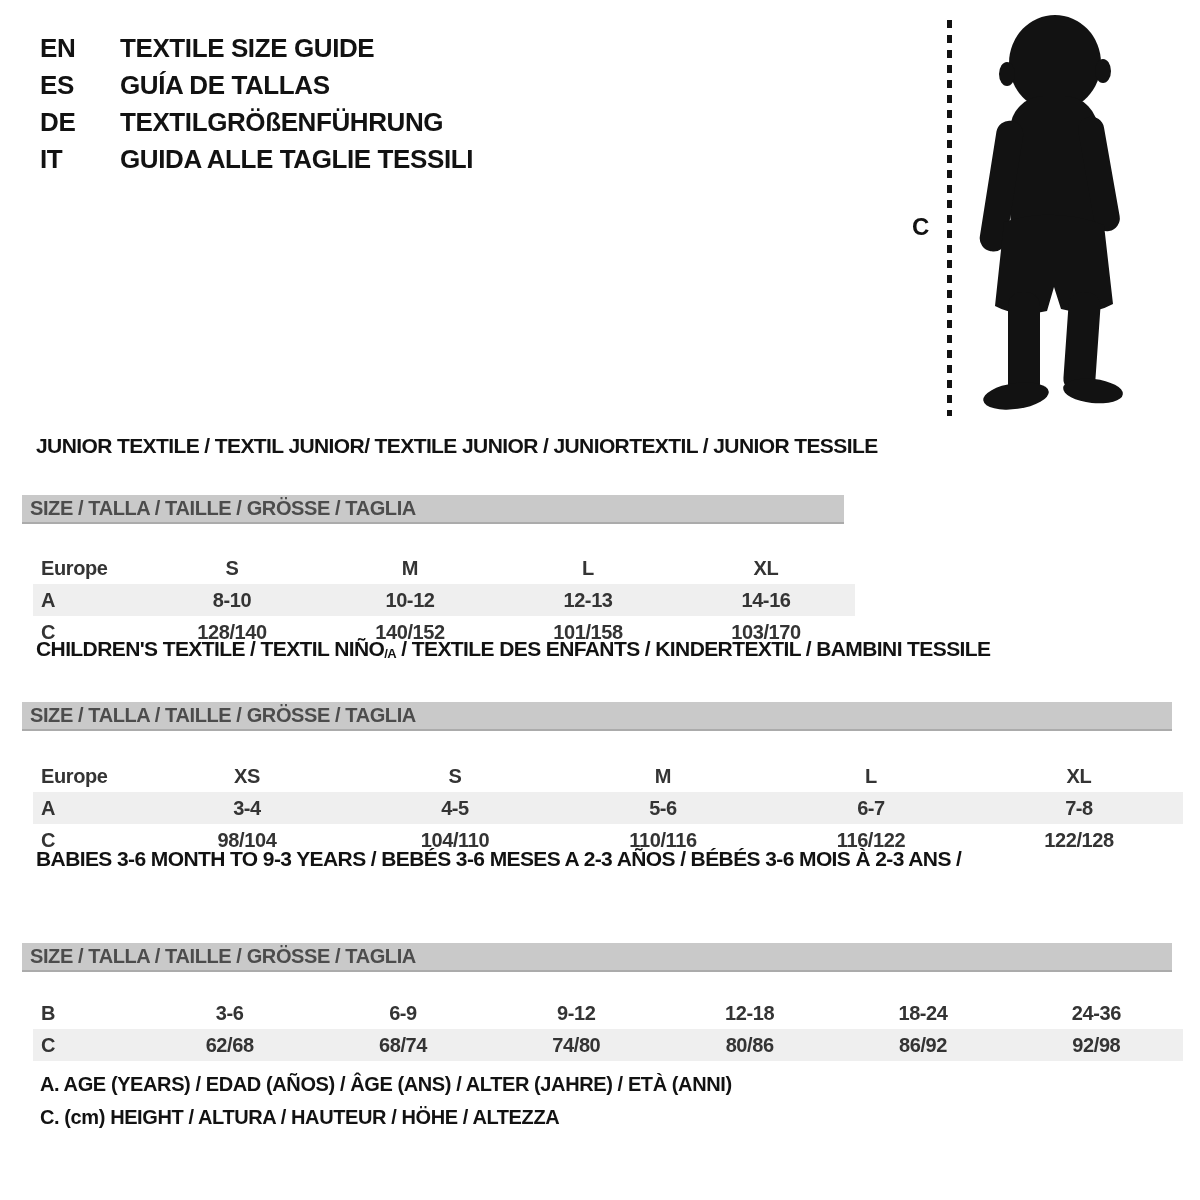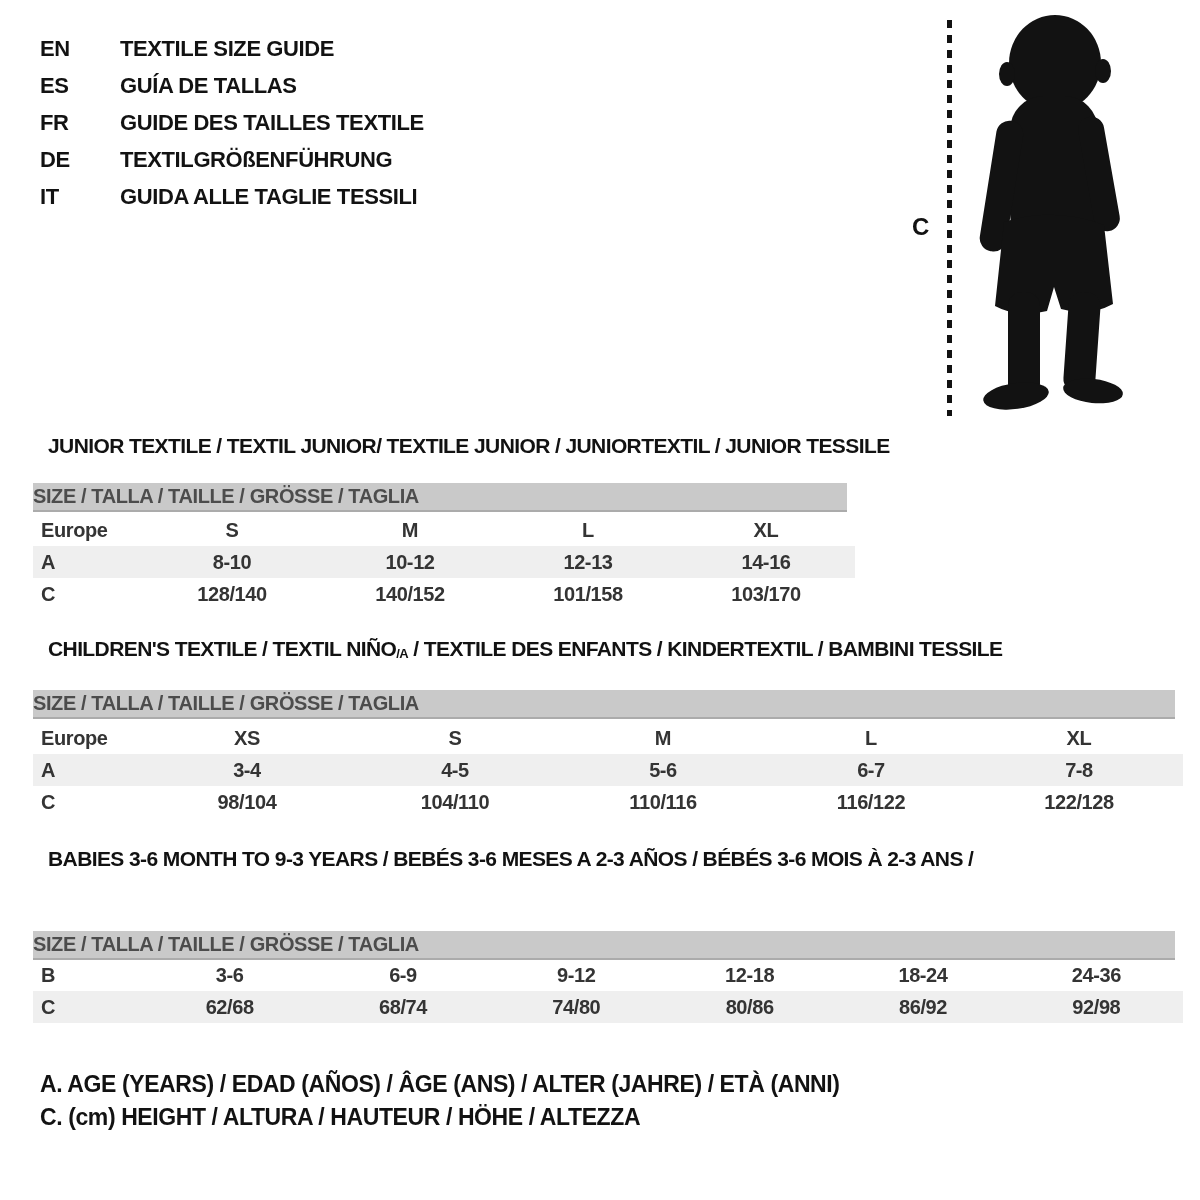--- a/index.html
+++ b/index.html
@@ -7,72 +7,68 @@
     position:relative; width:1200px; height:1200px;
     background: var(--page-bg, #ffffff);
     font-family: "Liberation Sans", sans-serif;
     font-weight: 700;
     color: var(--ink, #161616);
     overflow:hidden;
   }
 
   
   .lang-block { position:absolute; left:40px; top:30px; }
-  .lang-row { display:flex; height:37px; align-items:center; font-size:22px; letter-spacing:-0.4px; }
+  .lang-row { display:flex; height:37px; align-items:center; font-size:26px; letter-spacing:-0.4px; }
   .lang-code { width:80px; }
 
   
   .measure-line {
     position:absolute; left:947px; top:20px; width:5px; height:396px;
     background: repeating-linear-gradient(to bottom, var(--ink,#161616) 0 8px, transparent 8px 15px);
   }
   .measure-label { position:absolute; left:912px; top:213px; font-size:24px; }
   .figure-svg { position:absolute; left:960px; top:10px; }
 
   
-  .section-title { position:absolute; left:48px; font-size:21px; letter-spacing:-0.6px; color:var(--ink,#161616); white-space:nowrap; }
+  .section-title { position:absolute; left:36px; font-size:21px; letter-spacing:-0.6px; color:var(--ink,#161616); white-space:nowrap; }
   .section-title .sub { font-size:13px; vertical-align:-2px; }
   .size-bar {
-    position:absolute; left:33px; height:27px;
+    position:absolute; left:22px; height:27px;
     background: var(--bar-bg, #c9c9c9);
     border-bottom: 2px solid var(--bar-border, #ababab);
     color: var(--bar-text, #4c4c4c);
     font-size:20px; letter-spacing:-0.4px;
-    display:flex; align-items:center; box-sizing:content-box;
+    display:flex; align-items:center; padding-left:8px; box-sizing:content-box;margin-top:12px;
   }
-  .stable { position:absolute; left:33px; font-size:20px; }
+  .stable { position:absolute; left:33px; font-size:20px;margin-top:38px; }
   .trow { display:grid; height:32px; align-items:center; }
   .trow.shaded { background: var(--shaded-row, #efefef); }
   .cols-j { grid-template-columns:110px repeat(4,1fr); width:822px; }
   .cols-c { grid-template-columns:110px repeat(5,1fr); width:1150px; }
   .cols-b { grid-template-columns:110px repeat(6,1fr); width:1150px; }
   .cell { text-align:center; color: var(--cell-text, #343434); letter-spacing:-0.4px; }
   .cell.label { text-align:left; padding-left:8px; }
 
   
   .footnotes { position:absolute; left:40px; top:1068px; }
-  .footnote { height:33px; display:flex; align-items:center; font-size:23px; letter-spacing:-0.4px; white-space:nowrap; }
+  .footnote { height:33px; display:flex; align-items:center; font-size:20px; letter-spacing:-0.4px; white-space:nowrap; }
 </style>
 </head>
 <body>
 
 <div class="canvas">
 
   <div class="lang-block">
     <div class="lang-row">
       <span class="lang-code">EN</span>
       <span class="lang-label">TEXTILE SIZE GUIDE</span>
     </div>
     <div class="lang-row">
       <span class="lang-code">ES</span>
       <span class="lang-label">GUÍA DE TALLAS</span>
-    </div>
-    <div class="lang-row">
-      <span class="lang-code">FR</span>
-      <span class="lang-label">GUIDE DES TAILLES TEXTILE</span>
     </div>
     <div class="lang-row">
       <span class="lang-code">DE</span>
       <span class="lang-label">TEXTILGRÖßENFÜHRUNG</span>
     </div>
     <div class="lang-row">
       <span class="lang-code">IT</span>
       <span class="lang-label">GUIDA ALLE TAGLIE TESSILI</span>
     </div>
   </div>

